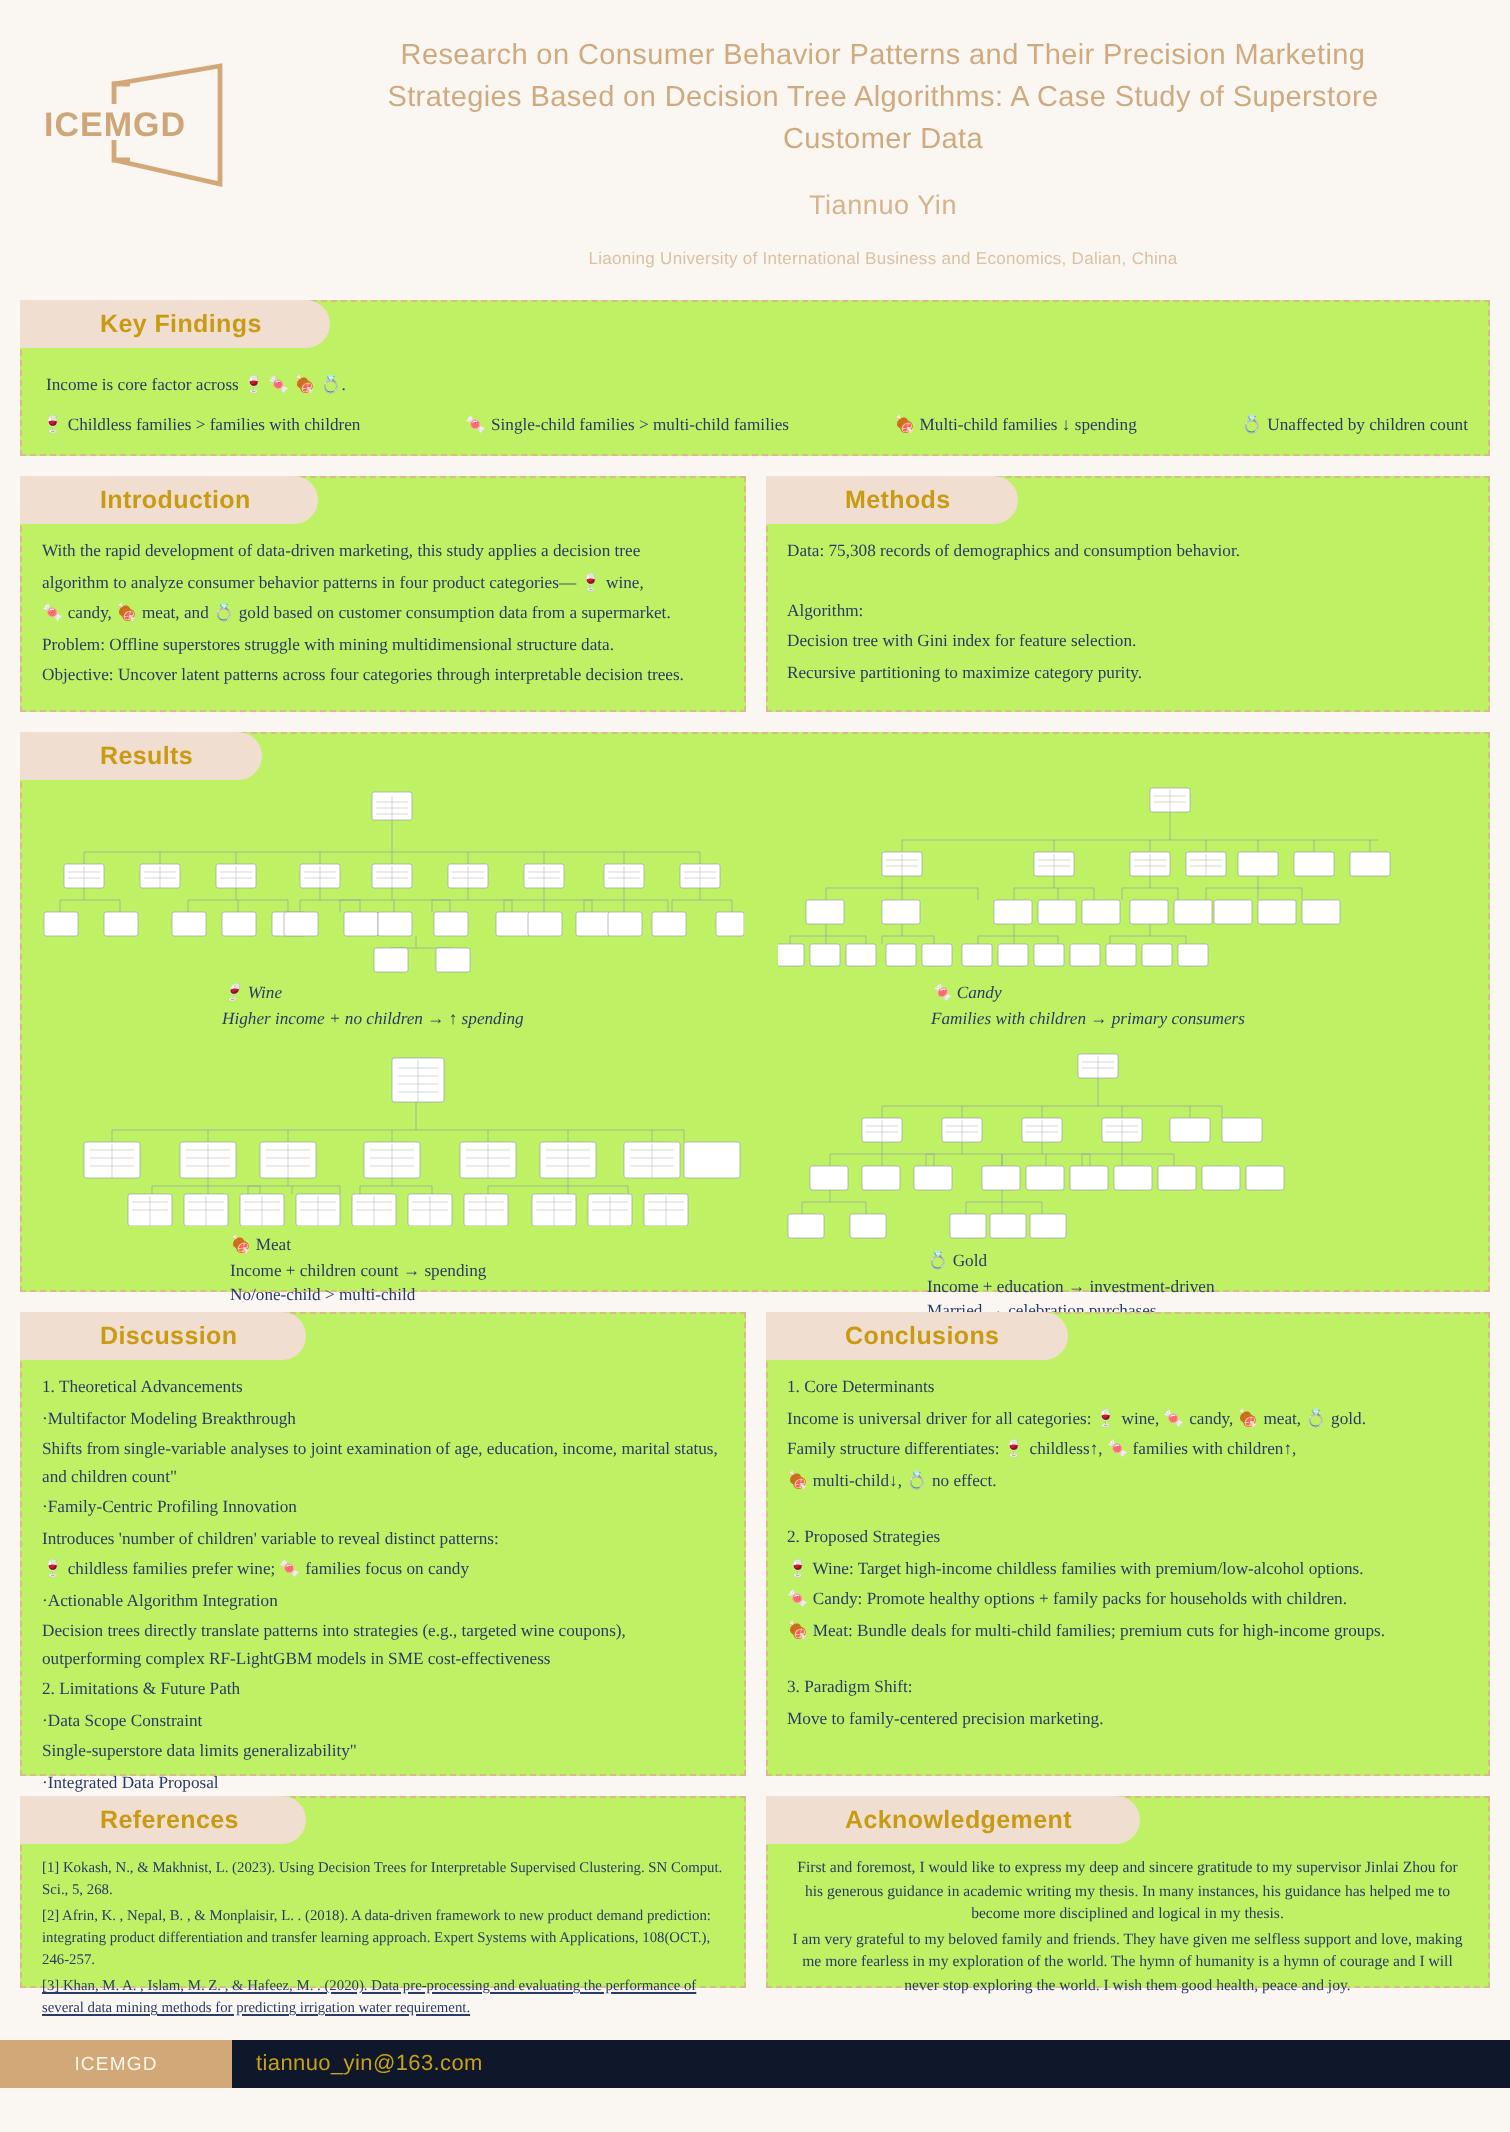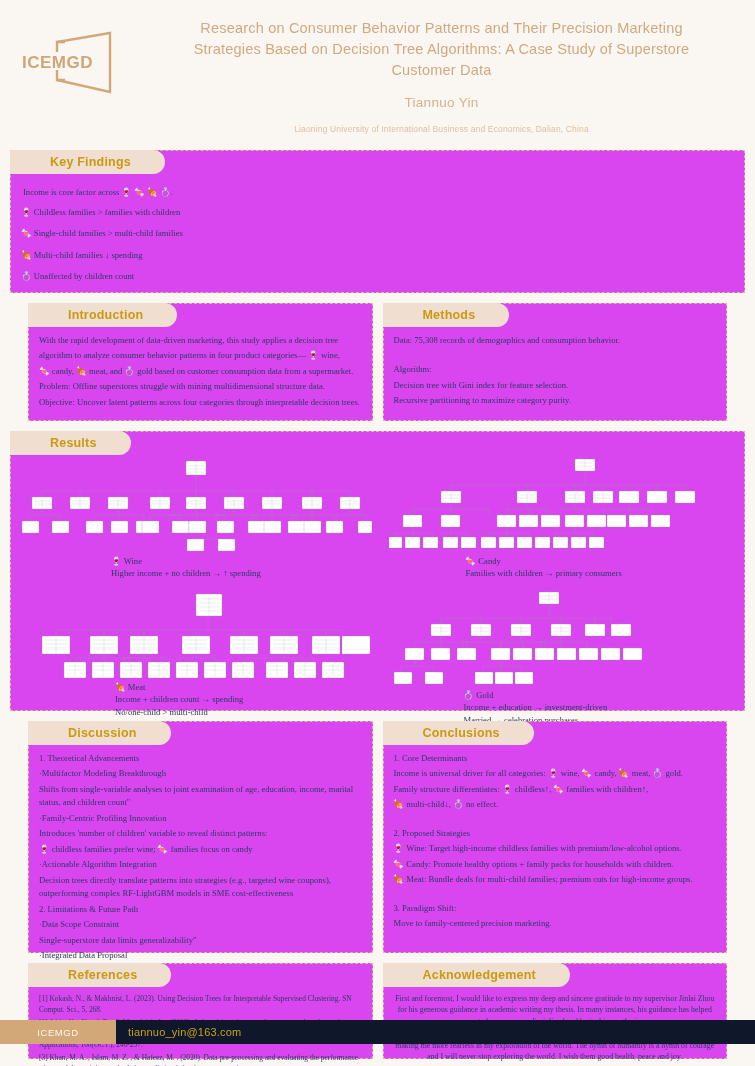--- a/index.html
+++ b/index.html
@@ -43,21 +43,21 @@
   .pauthor{
     font-family:"Liberation Sans", sans-serif;
     font-size:13.5px;color:#d7b28a;margin-top:14px;letter-spacing:.3px;
   }
   .paffil{
     font-family:Liberation Sans, sans-serif;
     font-size:8.5px;color:#dcc0a0;margin-top:14px;letter-spacing:.15px;
   }
   
   .panel{
-    background:#d946ef;
+    background:#bef264;
     border:1px dashed #dcb98f;
     box-sizing:border-box;
     position:relative;
     margin-bottom:10px;
   }
   .pill{
     display:inline-block;
     background:#f0ded0;
     color:#c99a12;
     font-family:"Liberation Sans", sans-serif;
@@ -66,25 +66,25 @@
     border-top-right-radius:13px;
     border-bottom-right-radius:13px;
     margin-left:-1px;margin-top:-1px;
     letter-spacing:.2px;
   }
   .pbody{
     padding:6px 10px 8px 10px;
     font-size:8.6px;line-height:13.5px;
   }
   .pbody p{margin:0 0 2px 0;}
-  .row{display:flex;gap:10px;padding:0 28px;}
+  .row{display:flex;gap:10px;padding:0 10px;}
   .col{flex:1;min-width:0;}
   
   .kf-lead{margin:4px 0 6px 2px;font-size:8.6px;}
-  .kf-items{display:flex;justify-content:flex-start;gap:8px;font-size:8.6px;flex-direction:column;}
+  .kf-items{display:flex;justify-content:space-between;gap:8px;font-size:8.6px;}
   .kf-items span{white-space:nowrap;}
   
   .tree-cap{font-size:8.6px;line-height:12.5px;margin-top:3px;}
   .tree-wrap{display:flex;justify-content:center;}
   
   .footer{
     position:absolute;left:0;bottom:22px;
     width:100%;height:24px;display:flex;align-items:stretch;
   }
   .f-logo{
@@ -159,21 +159,21 @@
         <p>Recursive partitioning to maximize category purity.</p>
       </div>
     </div>
   </div>
 </div>
 
 <div style="padding:0 10px;">
 <div class="panel" style="height:280px;">
   <div class="pill">Results</div>
 
-  <div style="display:flex;padding:2px 4px 0 4px;">
+  <div style="display:flex;padding:2px 4px 0 4px;font-style:italic;">
 
     <div style="flex:1;">
       <div class="tree-wrap">
         <svg width="352" height="95" viewBox="0 0 352 95">
           <g stroke="#9aa0a6" stroke-width=".35" fill="none">
             <path d="M176 18 L176 28"></path>
             <path d="M22 34 H330"></path>
             <path d="M22 34 V40 M60 34 V40 M98 34 V40 M140 34 V40 M176 28 V34 M176 34 V40 M214 34 V40 M252 34 V40 M292 34 V40 M330 34 V40"></path>
             <path d="M22 52 V58 M10 58 H40 M10 58 V64 M40 58 V64"></path>
             <path d="M98 52 V58 M74 58 H124 M74 58 V64 M99 58 V64 M124 58 V64"></path>
@@ -461,21 +461,21 @@
   </div>
 </div>
 
 <div class="row">
   <div class="col">
     <div class="panel" style="height:96px;">
       <div class="pill">References</div>
       <div class="pbody" style="padding-top:6px;font-size:7.4px;line-height:11px;">
         <p style="margin-bottom:2px;">[1] Kokash, N., &amp; Makhnist, L. (2023). Using Decision Trees for Interpretable Supervised Clustering. SN Comput. Sci., 5, 268.</p>
         <p style="margin-bottom:2px;">[2] Afrin, K. , Nepal, B. , &amp; Monplaisir, L. . (2018). A data-driven framework to new product demand prediction: integrating product differentiation and transfer learning approach. Expert Systems with Applications, 108(OCT.), 246-257.</p>
-        <p style="margin-bottom:2px;">[3] Khan, M. A. , Islam, M. Z. , &amp; Hafeez, M. . (2020). Data pre-processing and evaluating the performance of several data mining methods for predicting irrigation water requirement.</p>
+        <p style="margin-bottom:2px;text-decoration:underline;">[3] Khan, M. A. , Islam, M. Z. , &amp; Hafeez, M. . (2020). Data pre-processing and evaluating the performance of several data mining methods for predicting irrigation water requirement.</p>
       </div>
     </div>
   </div>
   <div class="col">
     <div class="panel" style="height:96px;">
       <div class="pill">Acknowledgement</div>
       <div class="pbody" style="padding-top:6px;font-size:7.8px;line-height:11.5px;text-align:center;">
         <p style="margin-bottom:1px;">First and foremost, I would like to express my deep and sincere gratitude to my supervisor Jinlai Zhou for his generous guidance in academic writing my thesis. In many instances, his guidance has helped me to become more disciplined and logical in my thesis.</p>
         <p>I am very grateful to my beloved family and friends. They have given me selfless support and love, making me more fearless in my exploration of the world. The hymn of humanity is a hymn of courage and I will never stop exploring the world. I wish them good health, peace and joy.</p>
       </div>

